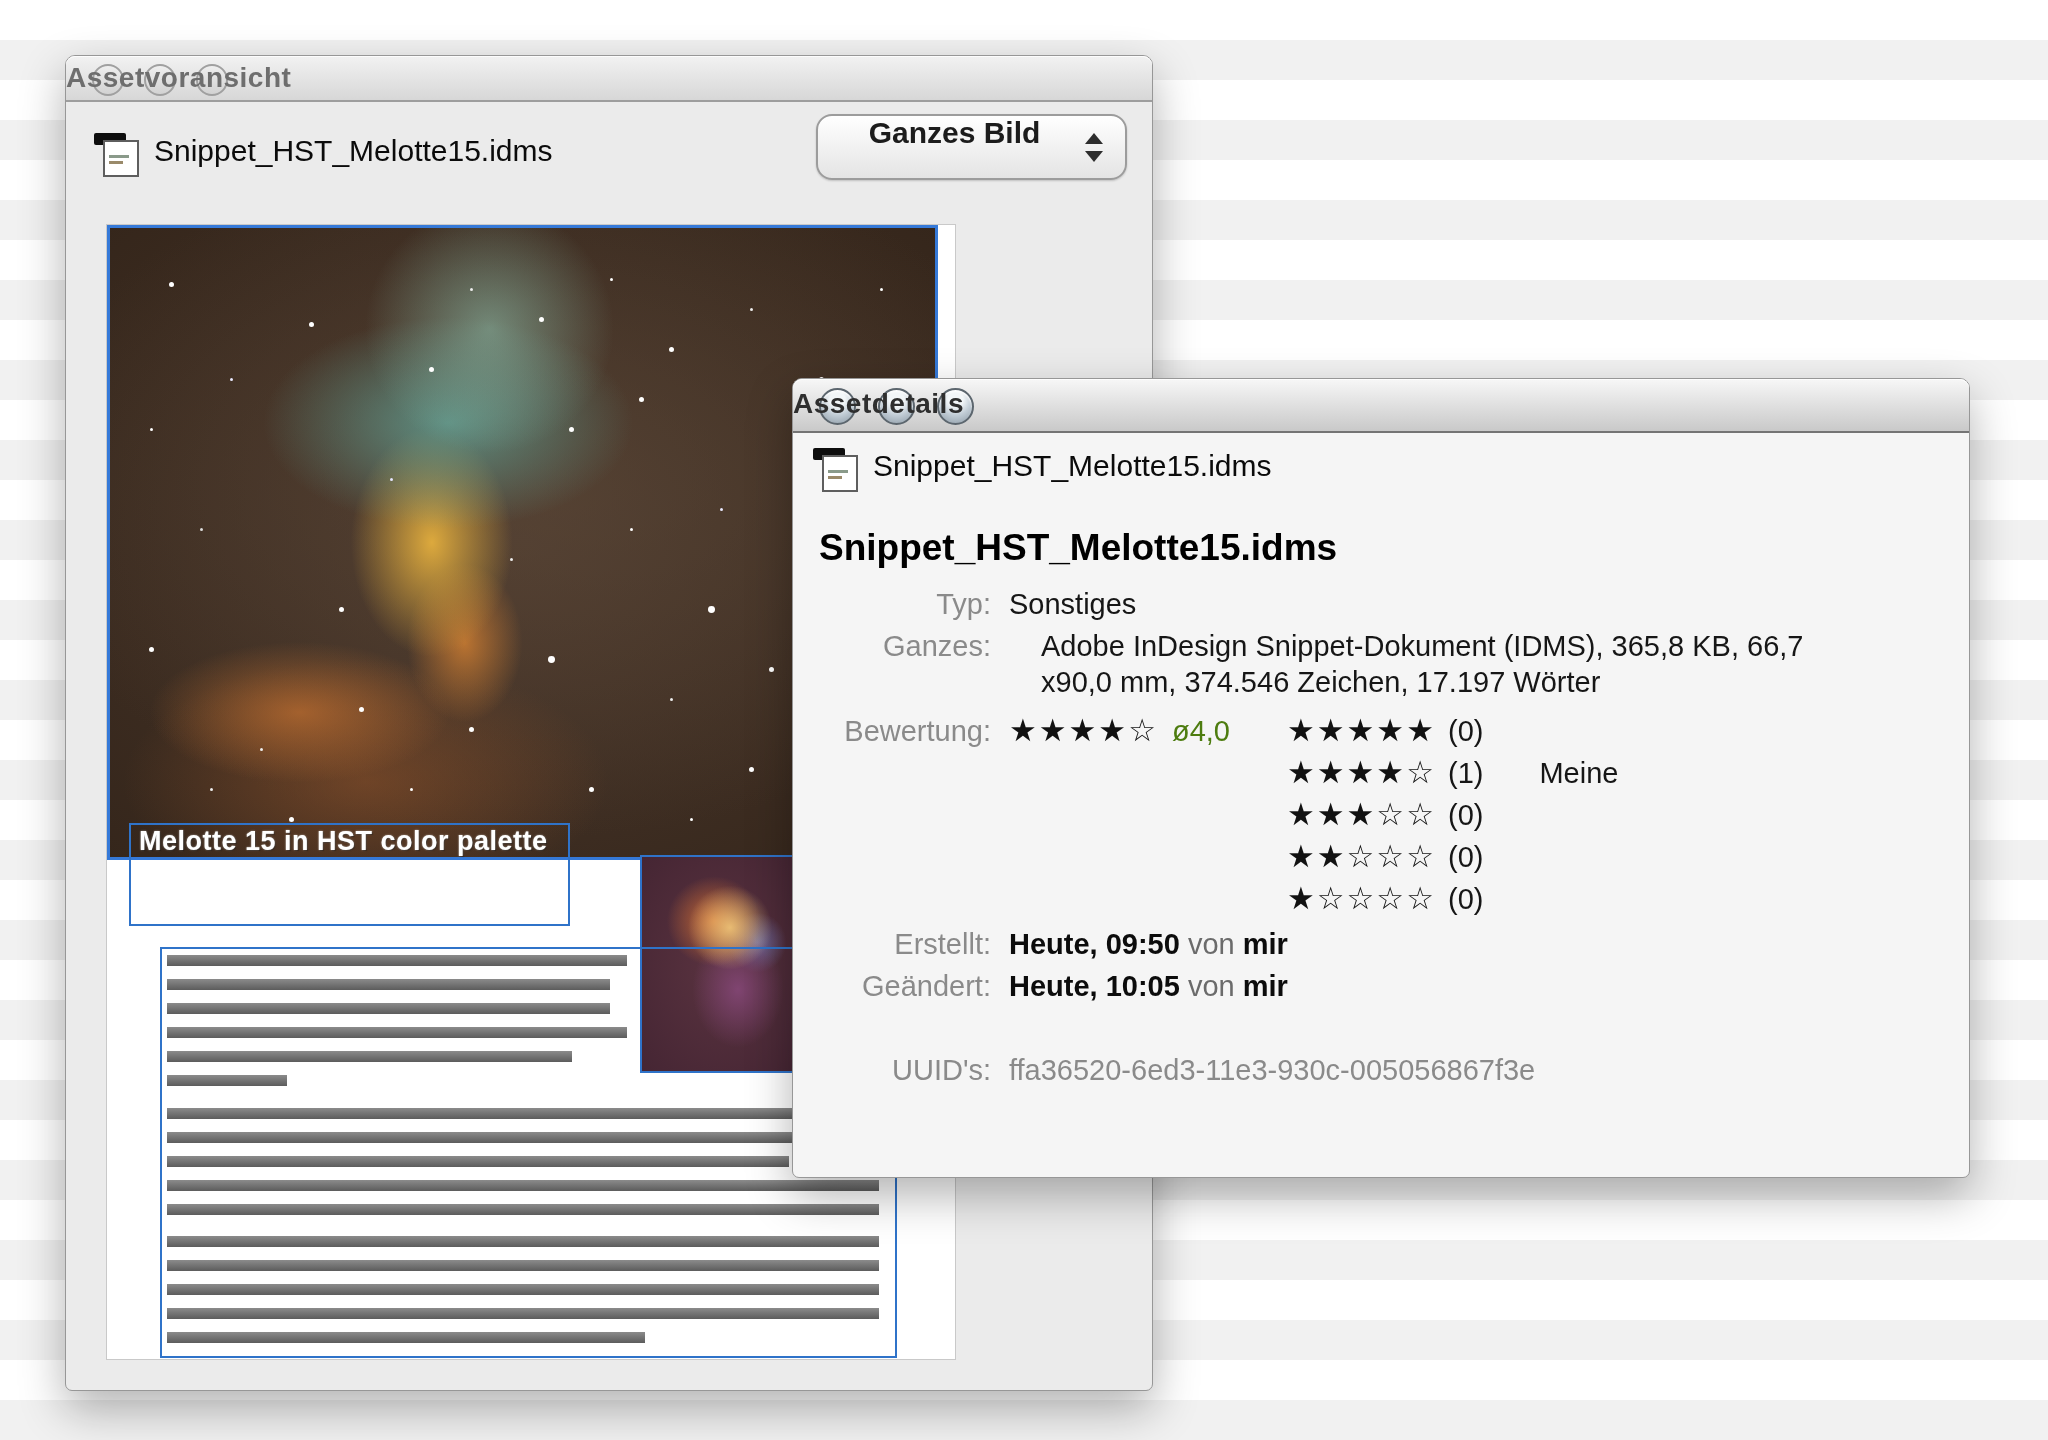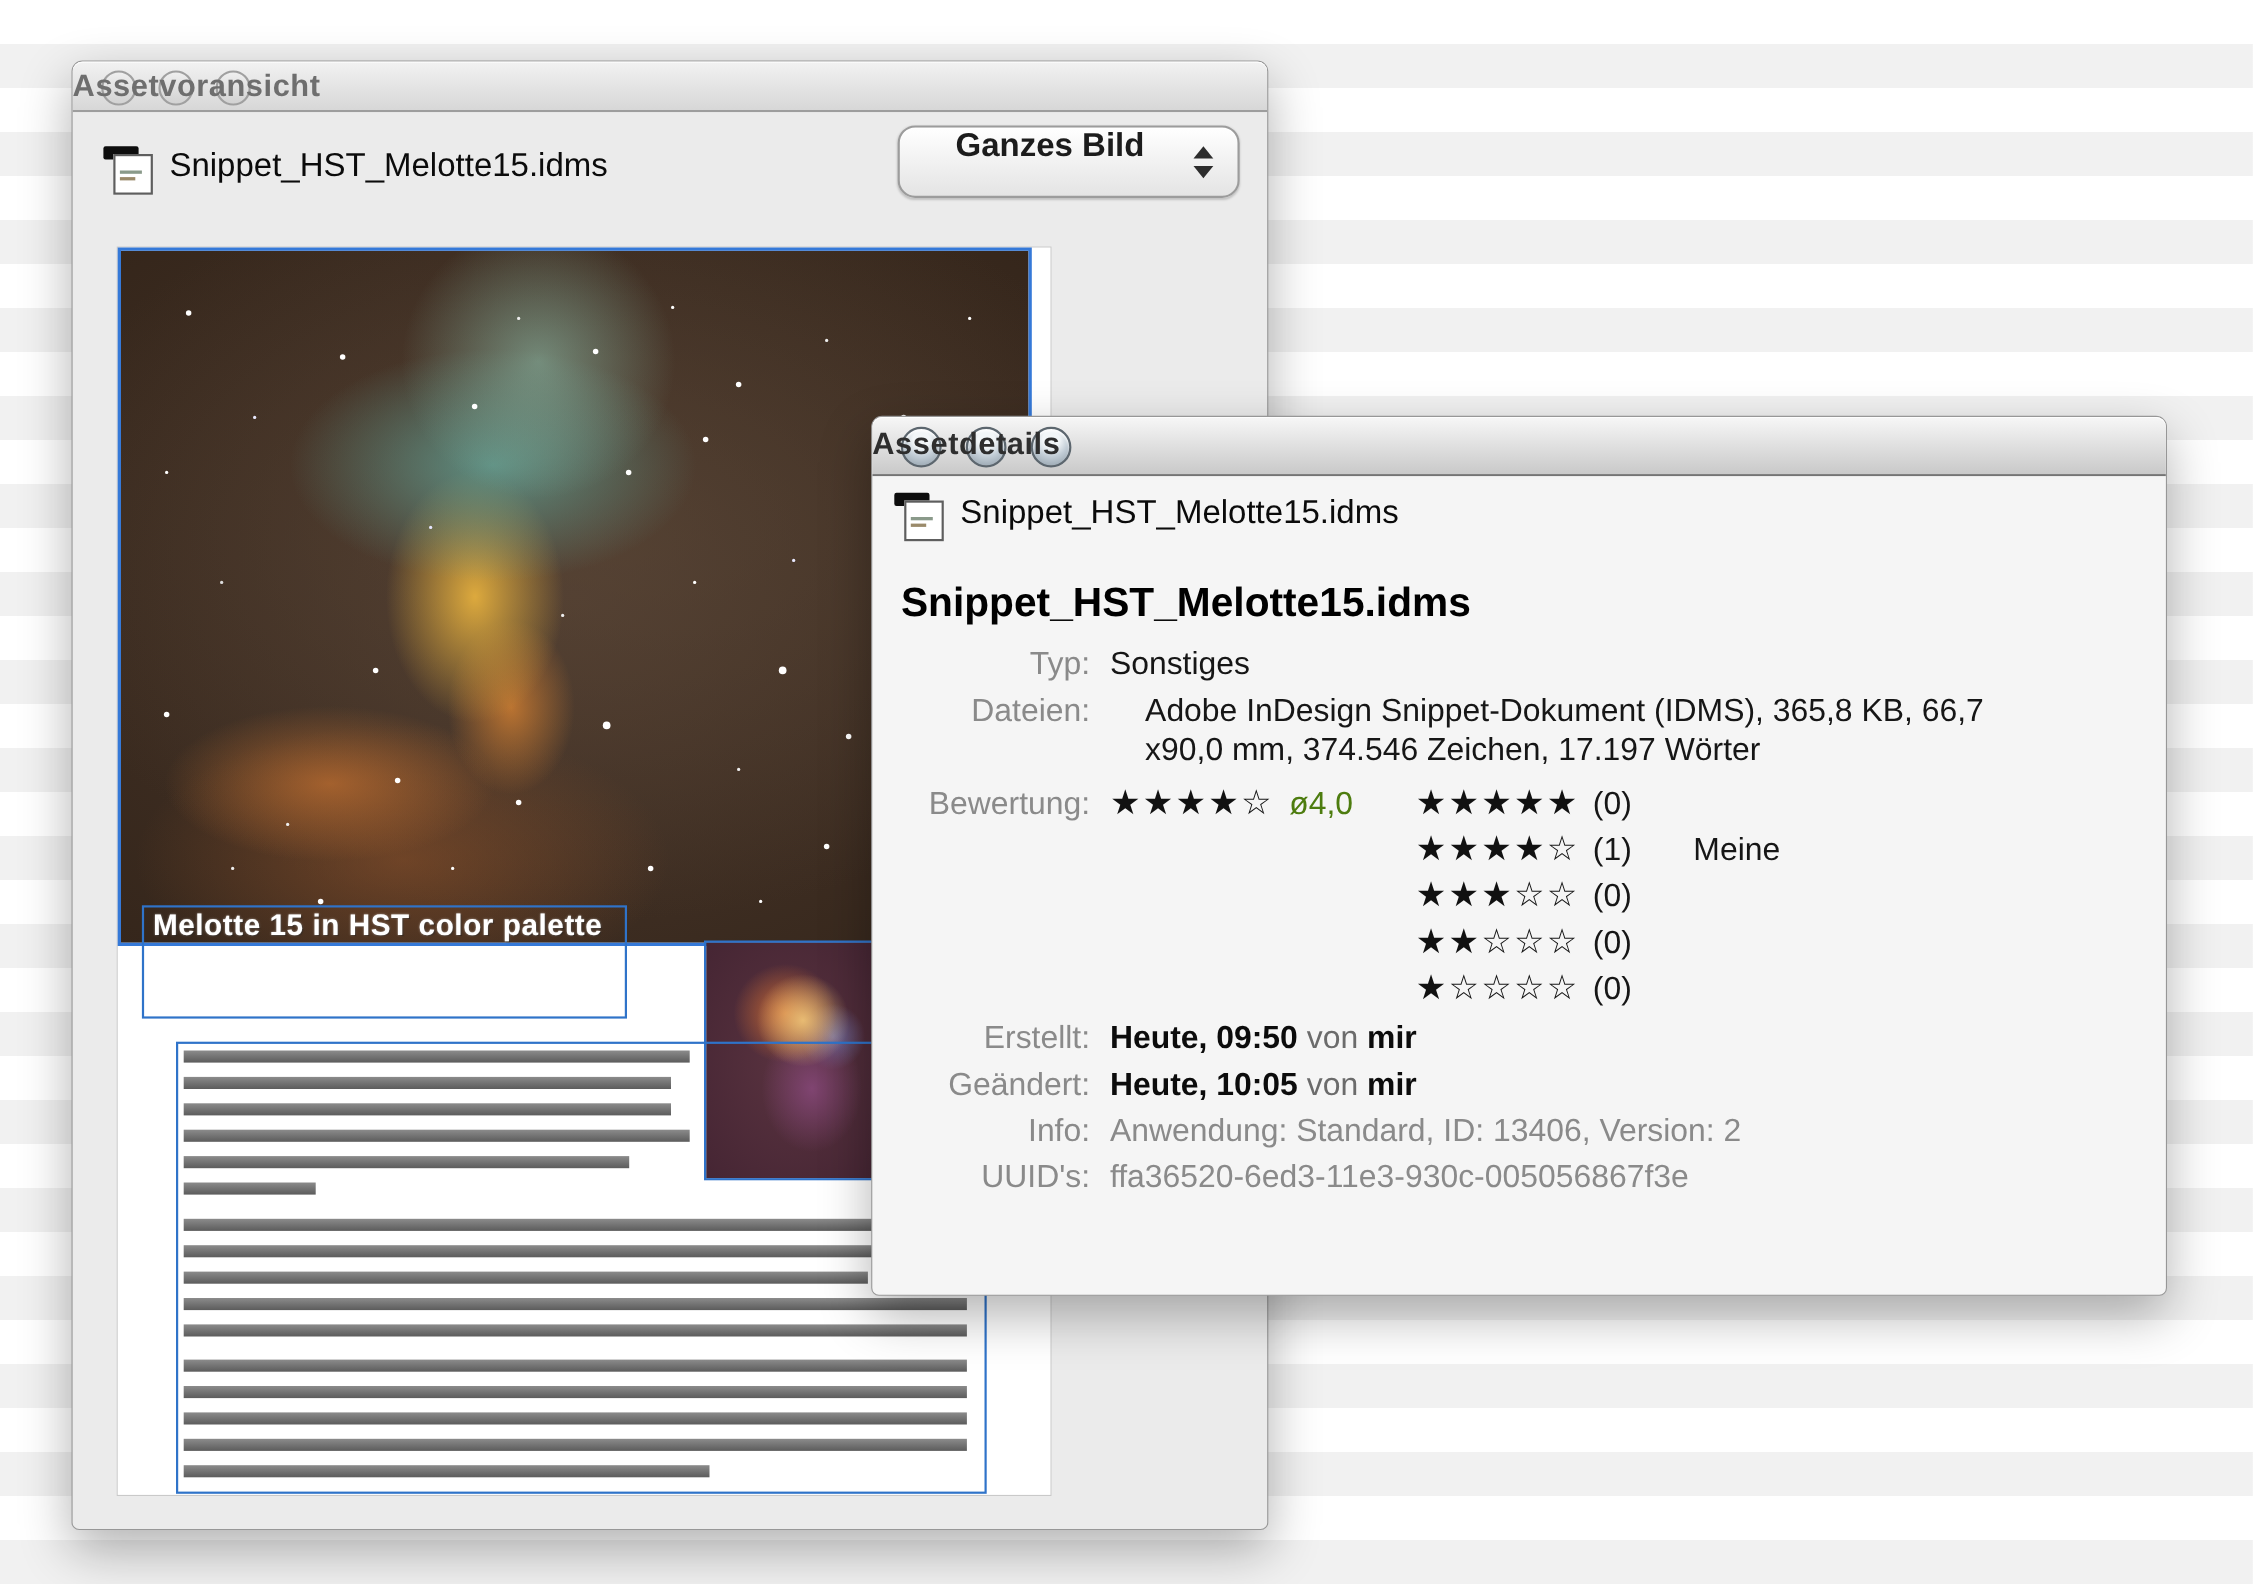--- a/index.html
+++ b/index.html
@@ -194,21 +194,21 @@
     </div>
 
     <div class="heading">Snippet_HST_Melotte15.idms</div>
 
     <div class="drow" style="top:207px;">
       <span class="dlabelcol">Typ:</span>
       <span class="dval">Sonstiges</span>
     </div>
 
     <div class="drow" style="top:249px;">
-      <span class="dlabelcol">Dateien:</span>
+      <span class="dlabelcol">Ganzes:</span>
       <span class="dval">
         <span class="vline">Adobe InDesign Snippet-Dokument (IDMS), 365,8 KB, 66,7</span>
         <span class="vline">x90,0 mm, 374.546 Zeichen, 17.197 Wörter</span>
       </span>
     </div>
 
     <div class="drow" style="top:333px;">
       <span class="dlabelcol">Bewertung:</span>
       <span class="dval avg">
         <span class="stars">★★★★☆</span>
@@ -251,22 +251,18 @@
       </span>
     </div>
     <div class="drow" style="top:589px;">
       <span class="dlabelcol">Geändert:</span>
       <span class="dval">
         <span class="vb">Heute, 10:05</span>
         <span class="vmid">von</span>
         <span class="vb">mir</span>
       </span>
     </div>
-    <div class="drow" style="top:631px;">
-      <span class="dlabelcol">Info:</span>
-      <span class="dval grey">Anwendung: Standard, ID: 13406, Version: 2</span>
-    </div>
     <div class="drow" style="top:673px;">
       <span class="dlabelcol">UUID's:</span>
       <span class="dval grey">ffa36520-6ed3-11e3-930c-005056867f3e</span>
     </div>
   </section>
 </div>
 
 </body></html>

